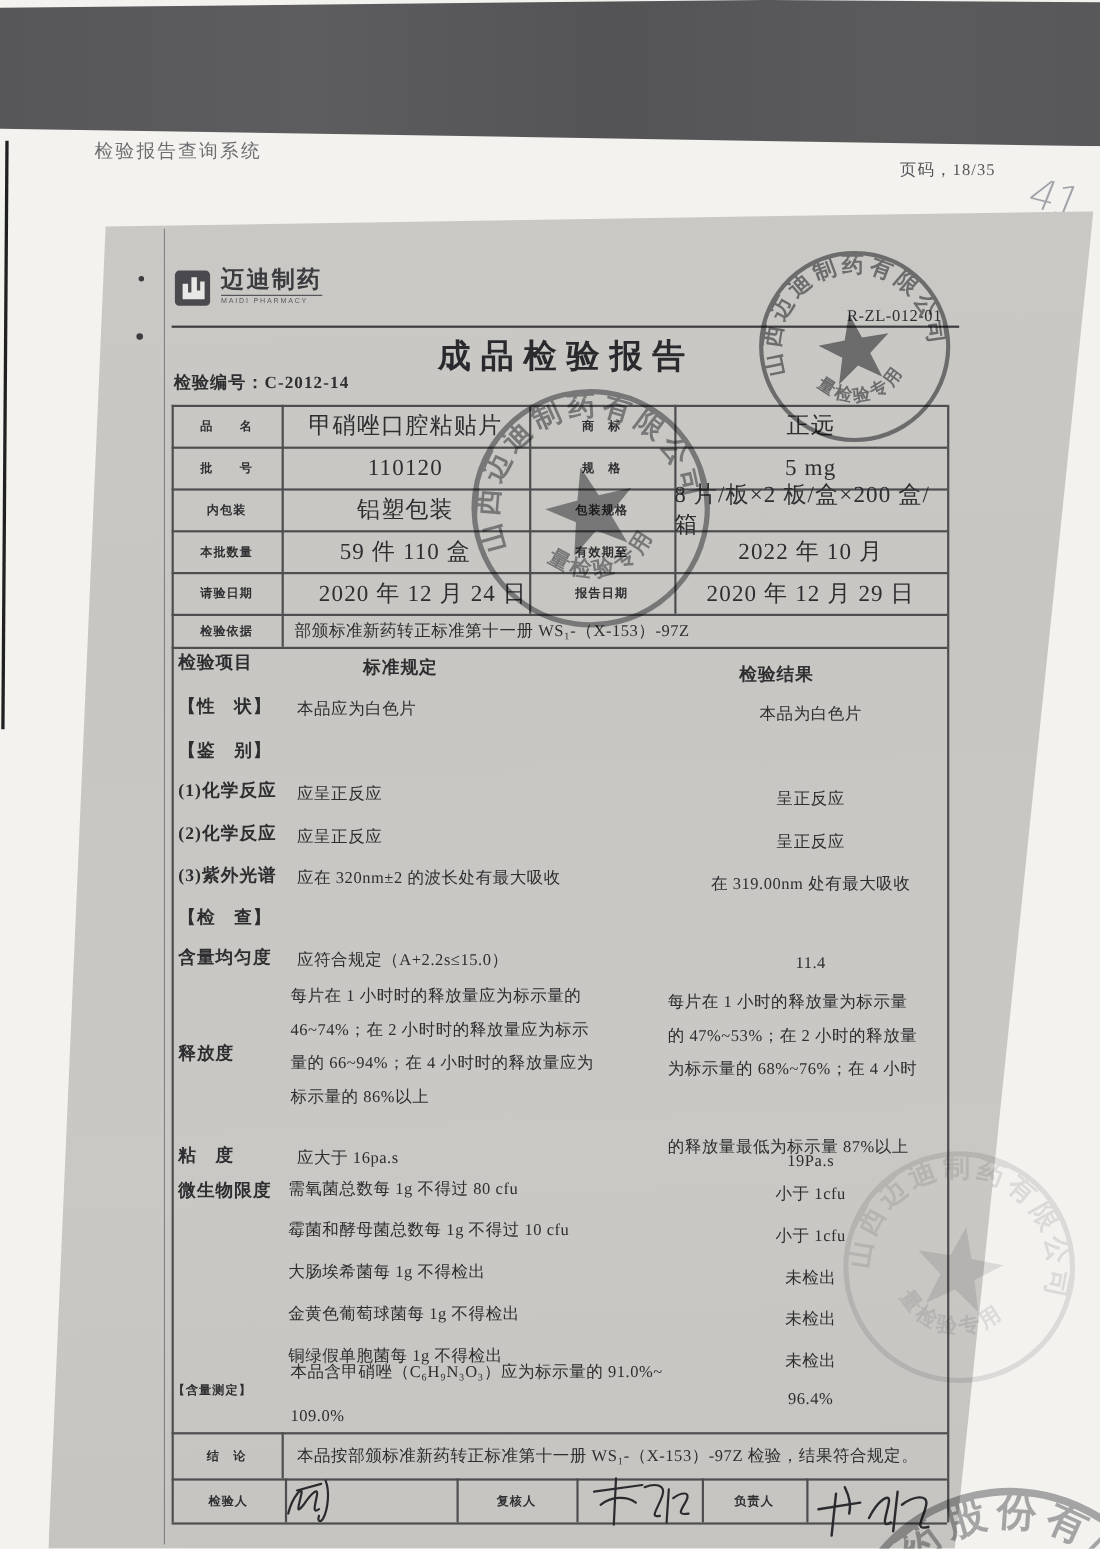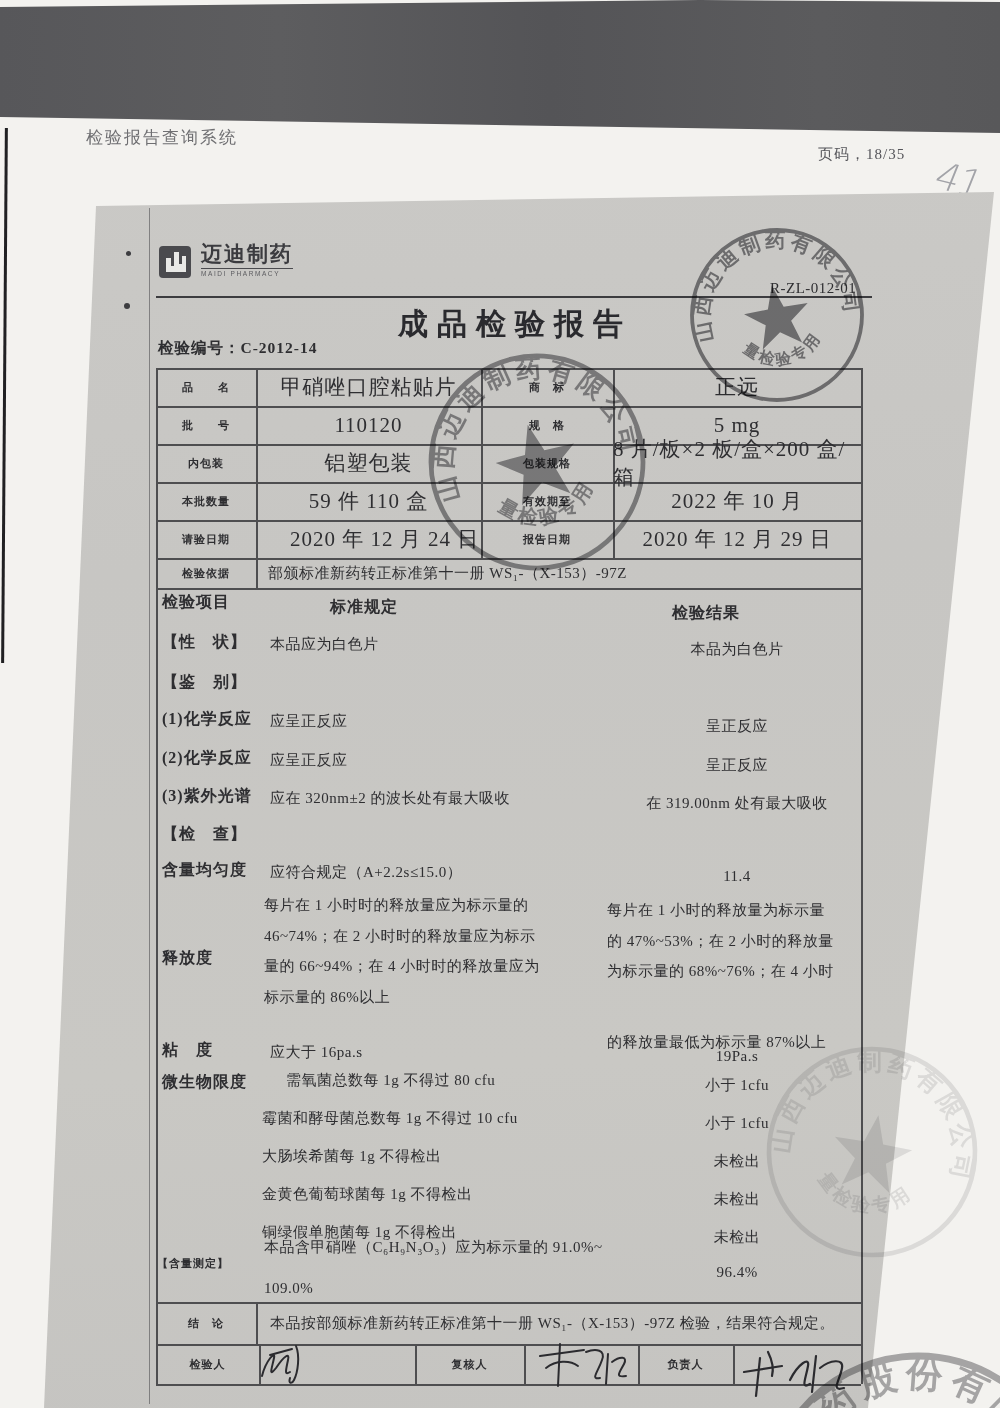--- a/index.html
+++ b/index.html
@@ -157,21 +157,21 @@
     <div class="txt" style="left: 264px; top: 957px;">量的 66~94%；在 4 小时时的释放量应为</div>
     <div class="txt" style="left: 264px; top: 987.5px;">标示量的 86%以上</div>
     <div class="txt" style="left: 607px; top: 901px;">每片在 1 小时的释放量为标示量</div>
     <div class="txt" style="left: 607px; top: 931.5px;">的 47%~53%；在 2 小时的释放量</div>
     <div class="txt" style="left: 607px; top: 962px;">为标示量的 68%~76%；在 4 小时</div>
     <div class="txt" style="left: 607px; top: 992.5px; margin-top: 40px;">的释放量最低为标示量 87%以上</div>
     <div class="itemlbl" style="left: 162px; top: 1040px;">粘　度</div>
     <div class="txt" style="left: 270px; top: 1043px;">应大于 16pa.s</div>
     <div class="resc" style="top: 1048px;">19Pa.s</div>
     <div class="itemlbl" style="left: 162px; top: 1072px;">微生物限度</div>
-    <div class="txt" style="left: 262px; top: 1071px; margin-left: 24px;">需氧菌总数每 1g 不得过 80 cfu</div>
+    <div class="txt" style="left: 262px; top: 1071px;">需氧菌总数每 1g 不得过 80 cfu</div>
     <div class="resc" style="top: 1076px;">小于 1cfu</div>
     <div class="txt" style="left: 262px; top: 1109px;">霉菌和酵母菌总数每 1g 不得过 10 cfu</div>
     <div class="resc" style="top: 1114px;">小于 1cfu</div>
     <div class="txt" style="left: 262px; top: 1147px;">大肠埃希菌每 1g 不得检出</div>
     <div class="resc" style="top: 1152px;">未检出</div>
     <div class="txt" style="left: 262px; top: 1185px;">金黄色葡萄球菌每 1g 不得检出</div>
     <div class="resc" style="top: 1190px;">未检出</div>
     <div class="txt" style="left: 262px; top: 1223px;">铜绿假单胞菌每 1g 不得检出</div>
     <div class="resc" style="top: 1228px;">未检出</div>
     <div class="itemlbl" style="left: 157px; top: 1256px; font-size: 11px;">【含量测定】</div>

